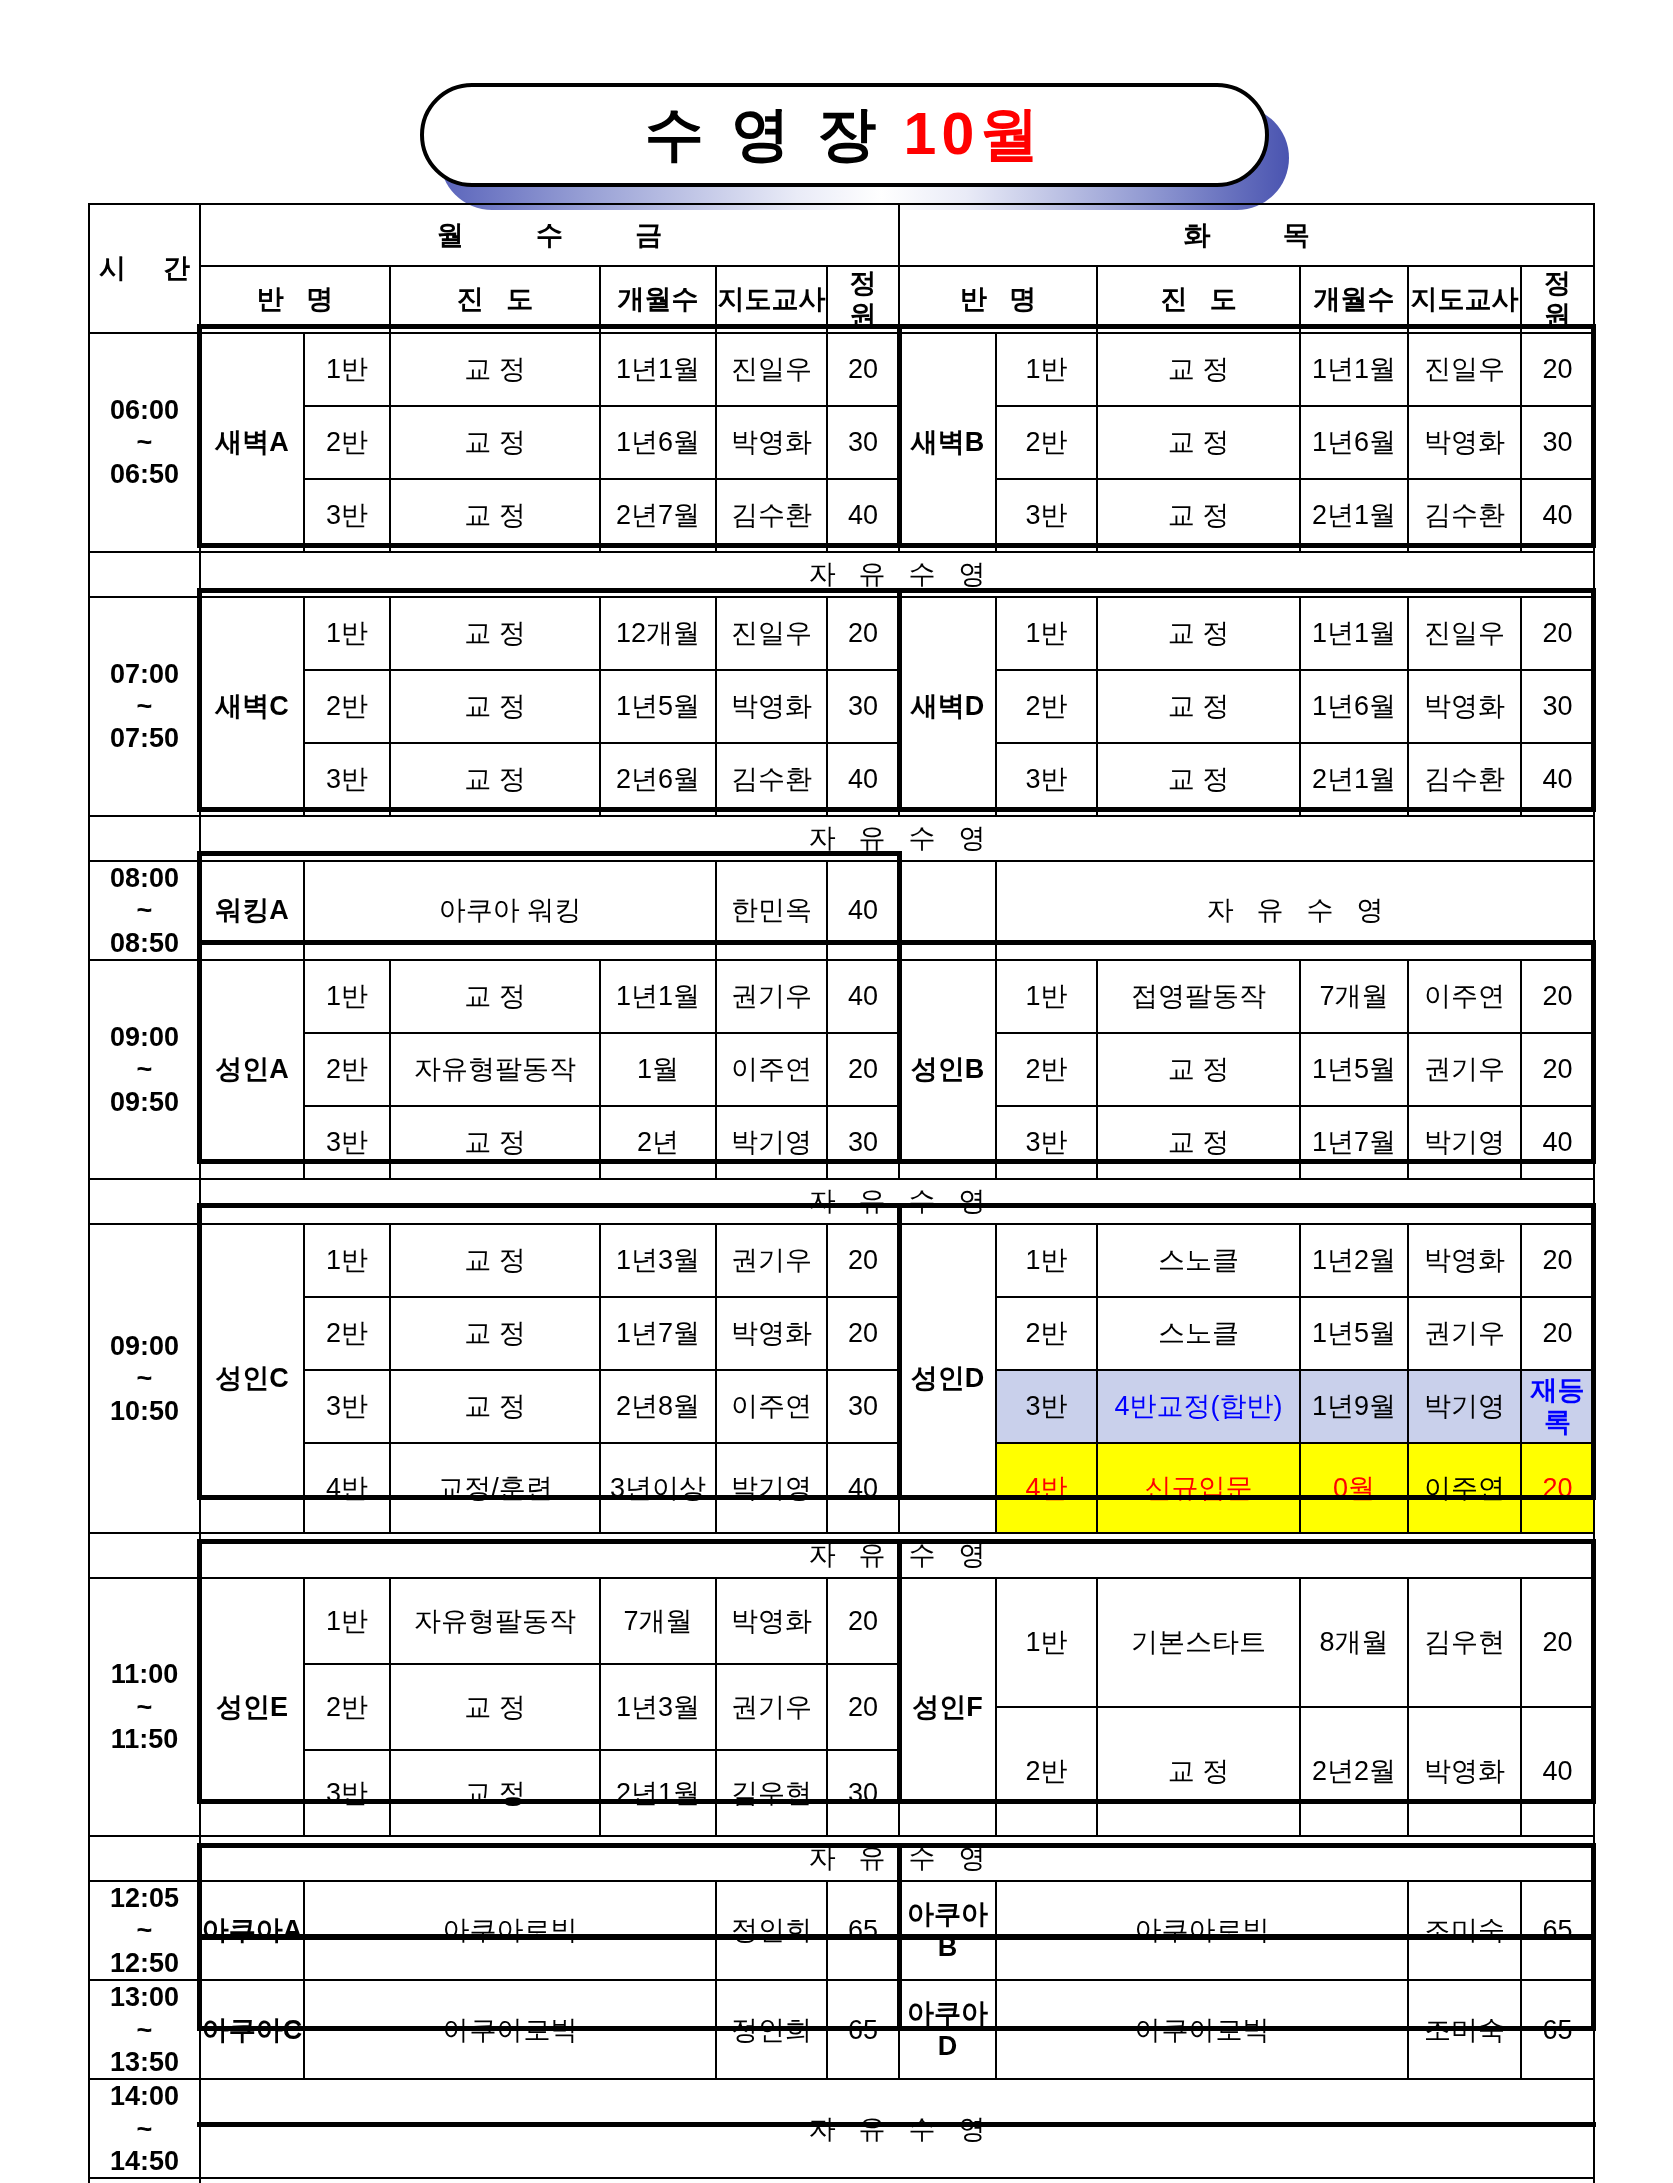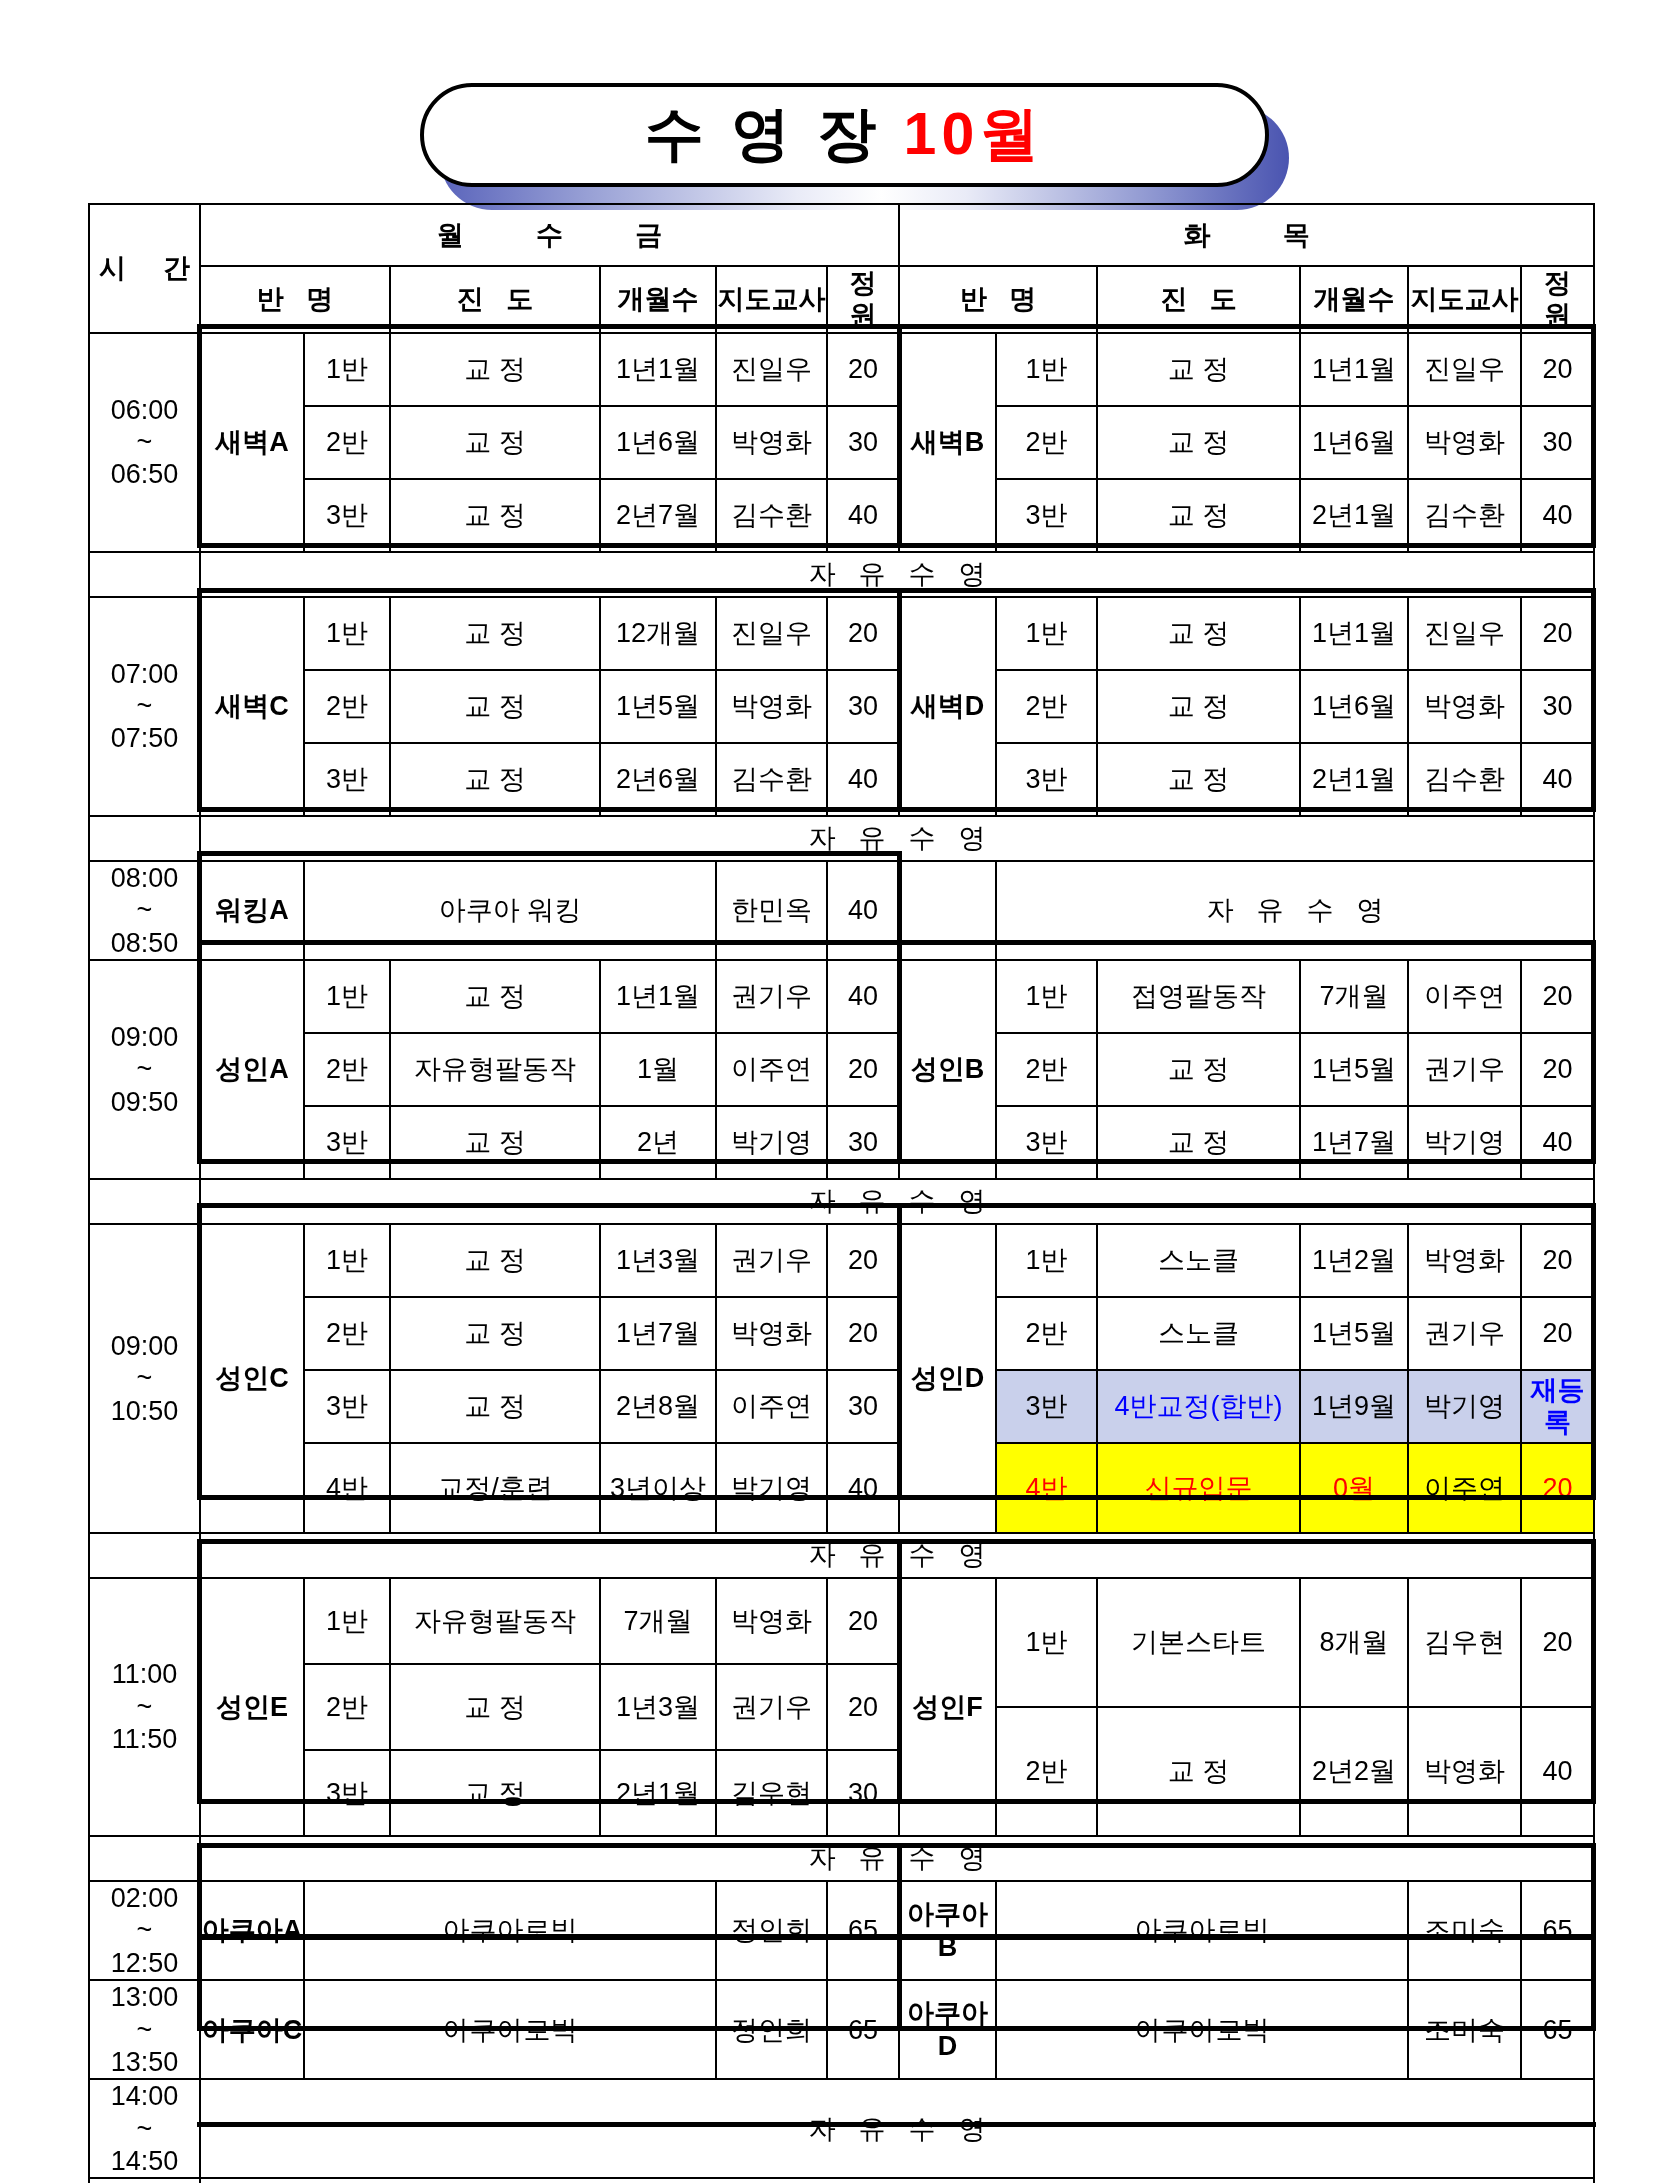--- a/index.html
+++ b/index.html
@@ -14,21 +14,21 @@
         font-size:59px;font-weight:bold;letter-spacing:5.4px;white-space:pre;}
   .banner .month{color:#ff0000;}
   
   table.sched{position:absolute;left:88px;top:155px;width:1505px;border-collapse:collapse;table-layout:fixed;}
   table.sched td{border:2px solid #000;text-align:center;vertical-align:middle;font-size:27px;
         padding:0;overflow:hidden;white-space:pre-line;line-height:1.2;}
   td.hdr{font-weight:bold;font-size:28px;}
   td.sp{word-spacing:0.55em;}
   td.days{font-size:31px;word-spacing:2.4em;}
   td.timehdr{font-size:31px;word-spacing:1.1em;}
-  td.time{font-weight:normal;font-size:27px;line-height:1.12;}
+  td.time{font-weight:bold;font-size:27px;line-height:1.12;}
   td.grp{font-weight:bold;font-size:26px;line-height:1.15;}
   td.free{letter-spacing:0.85em;text-indent:0.85em;font-size:28px;}
   td.lav{background:#c9d0eb;}
   td.yel{background:#ffff00;}
   td.blue{color:#0000ff;}
   td.red{color:#ff0000;}
   td.reg{font-size:22px;font-weight:bold;}
   
   .overlay{position:absolute;left:88px;top:155px;width:1505px;height:2019px;pointer-events:none;}
   .overlay .blk{position:absolute;border:5.4px solid #000;box-sizing:border-box;}
@@ -319,21 +319,21 @@
           <td rowspan="2">2년1월</td>
           <td rowspan="2">김우현</td>
           <td rowspan="2">30</td>
         </tr>
         <tr style="height: 43px;"></tr>
         <tr style="height: 45px;">
           <td></td>
           <td colspan="12" class="free">자유수영</td>
         </tr>
         <tr style="height: 91px;">
-          <td class="time">02:00
+          <td class="time">12:05
 ~
 12:50</td>
           <td class="grp">아쿠아A</td>
           <td colspan="3">아쿠아로빅</td>
           <td>정인희</td>
           <td>65</td>
           <td class="grp">아쿠아
 B</td>
           <td colspan="3">아쿠아로빅</td>
           <td>조미숙</td>

